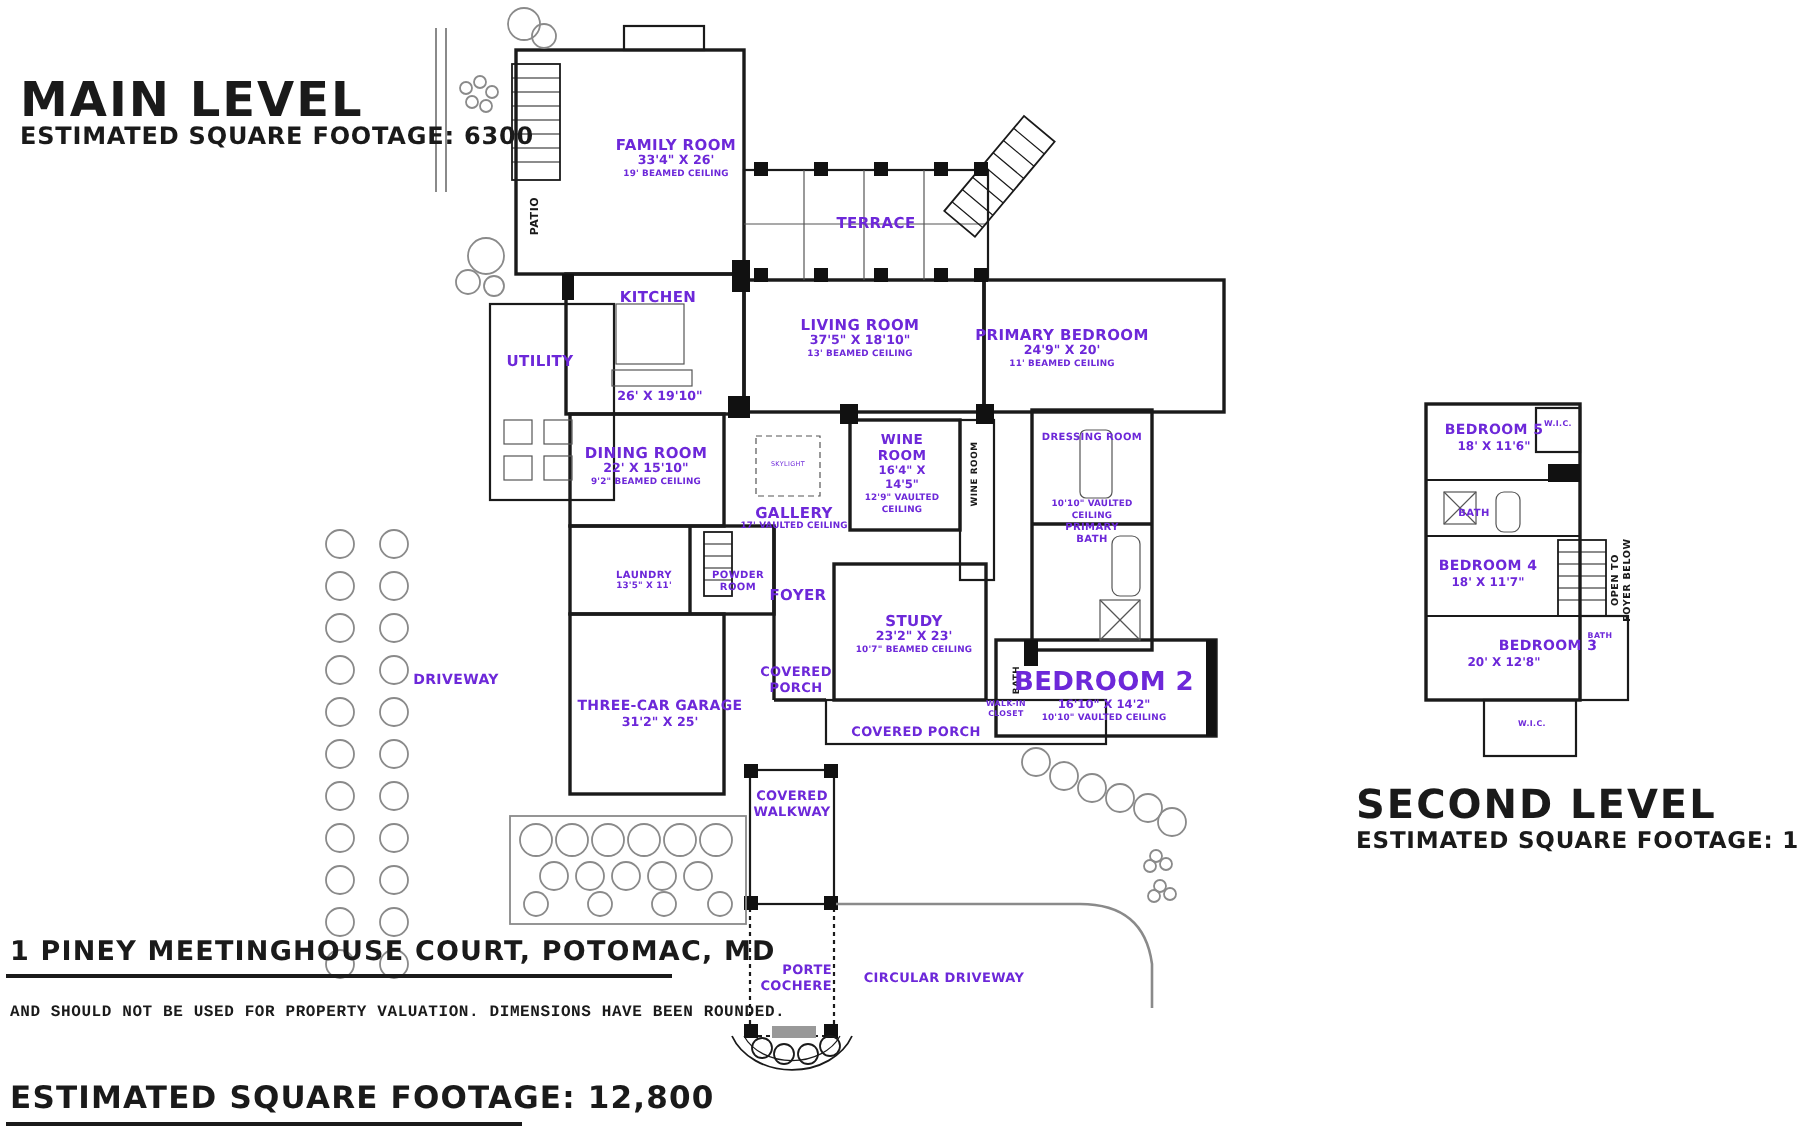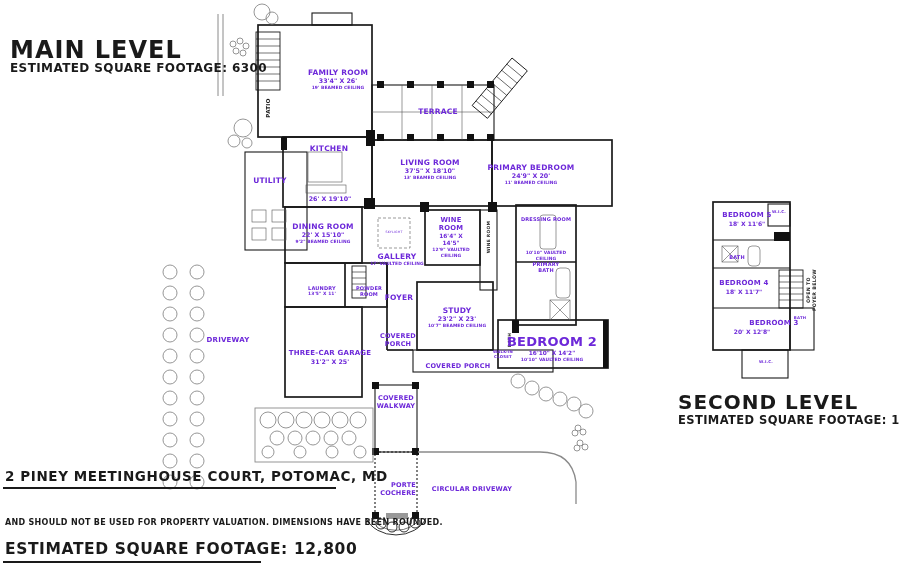--- a/index.html
+++ b/index.html
@@ -353,21 +353,21 @@
     <div class="n" style="font-size:7px;margin-left:44px;">BEDROOM 3</div>
     <div class="d" style="font-size:6px;">20' X 12'8"</div>
   </div>
   <div class="lbl nw xs" style="left:800px;top:316px;">
     <div class="n">BATH</div>
   </div>
   <div class="lbl nw xs" style="left:766px;top:360px;">
     <div class="n">W.I.C.</div>
   </div>
 
-  <div class="addr" style="left:5px;top:468px;">2 PINEY MEETINGHOUSE COURT, POTOMAC, MD</div>
+  <div class="addr" style="left:5px;top:468px;">1 PINEY MEETINGHOUSE COURT, POTOMAC, MD</div>
   <div class="rule" style="left:3px;top:487px;width:333px;height:1.6px;"></div>
 
-  <div class="disc" style="left:5px;top:518px;">AND SHOULD NOT BE USED FOR PROPERTY VALUATION. DIMENSIONS HAVE BEEN ROUNDED.</div>
+  <div class="disc" style="left:5px;top:502px;font-family:Liberation Mono, monospace;">AND SHOULD NOT BE USED FOR PROPERTY VALUATION. DIMENSIONS HAVE BEEN ROUNDED.</div>
 
   <div class="total" style="left:5px;top:540px;">ESTIMATED SQUARE FOOTAGE: 12,800</div>
   <div class="rule" style="left:3px;top:561px;width:258px;height:2px;"></div>
 
 </div>
 
 </body></html>

